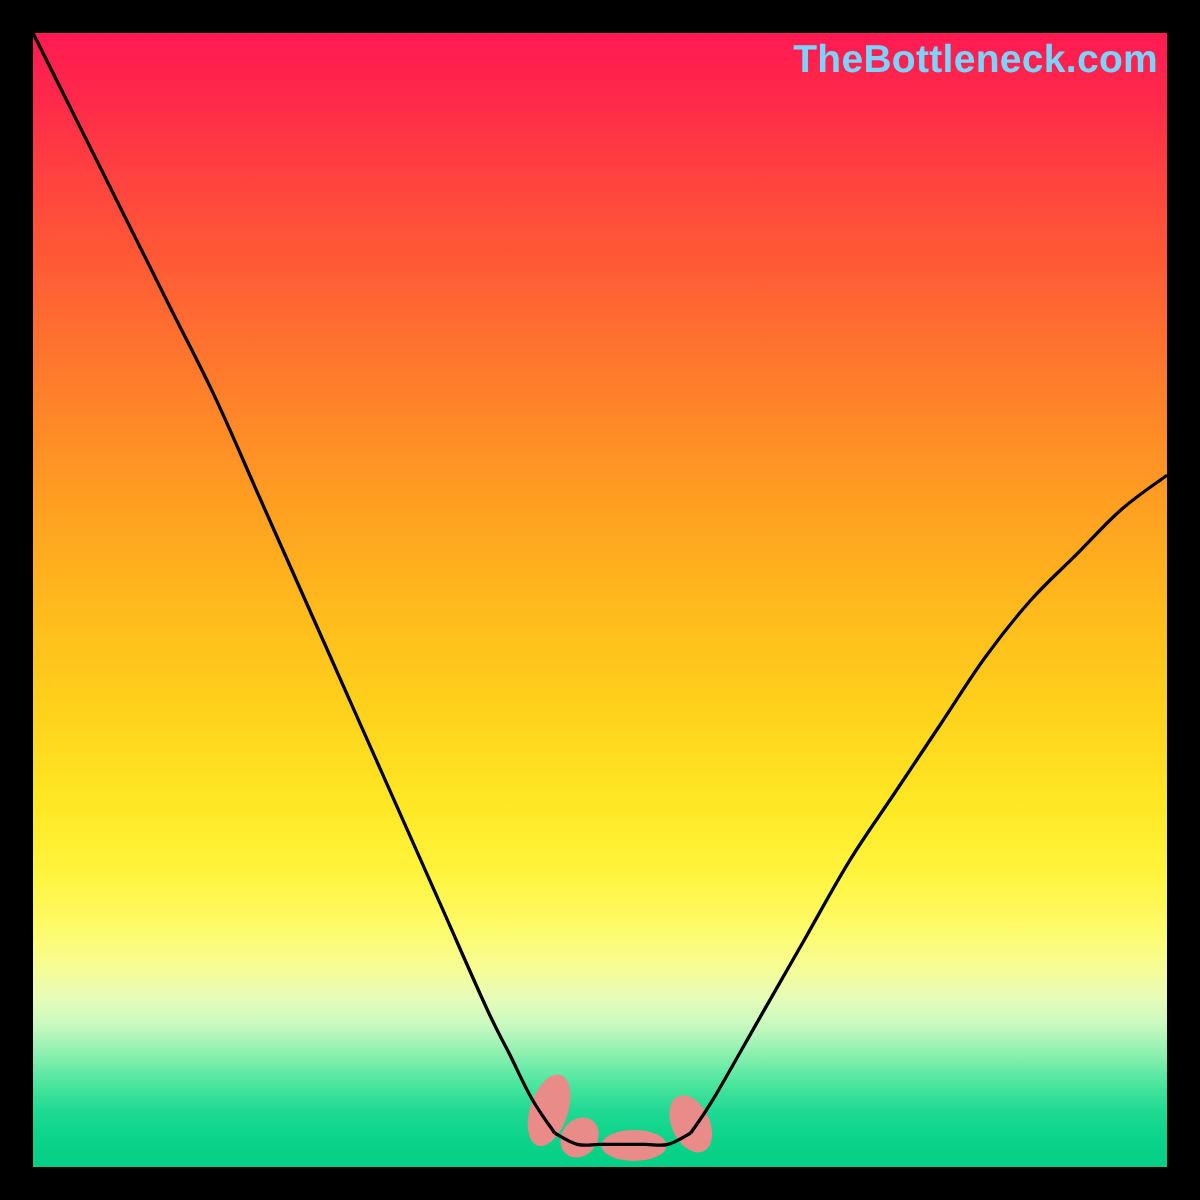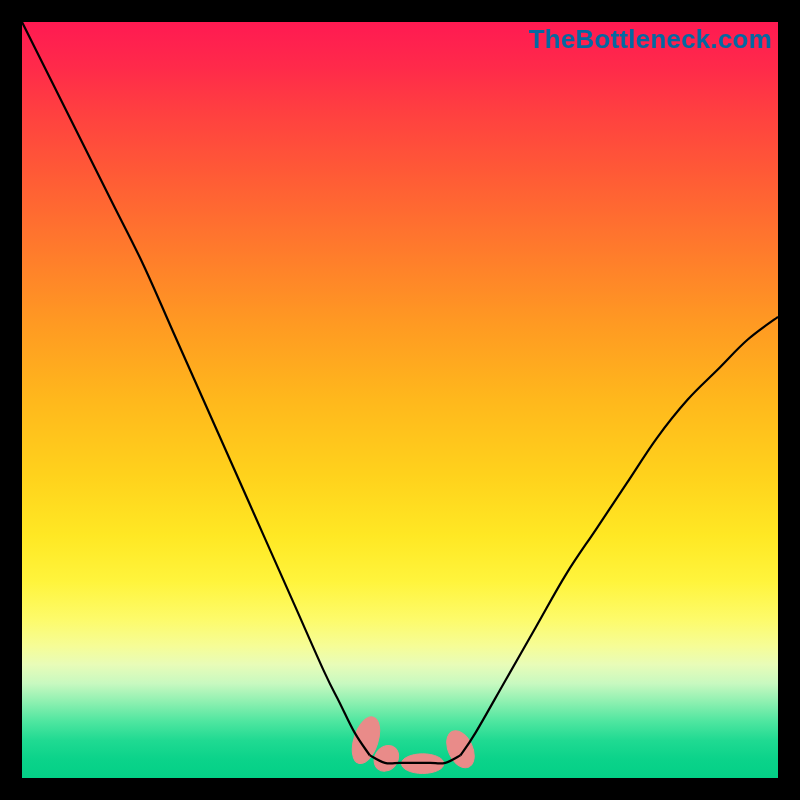--- a/index.html
+++ b/index.html
@@ -50,21 +50,21 @@
       #0bd38a 97.5%,
       #03d086 100%
     );
   }
   .watermark {
     position: absolute;
     top: 2px;
     right: 6px;
     font-size: 26px;
     font-weight: 600;
-    color: #0369a1;
+    color: #7dd3fc;
     letter-spacing: 0.2px;
     user-select: none;
   }
   svg.curves {
     position: absolute;
     inset: 0;
   }
   .curve {
     fill: none;
     stroke: #000;

